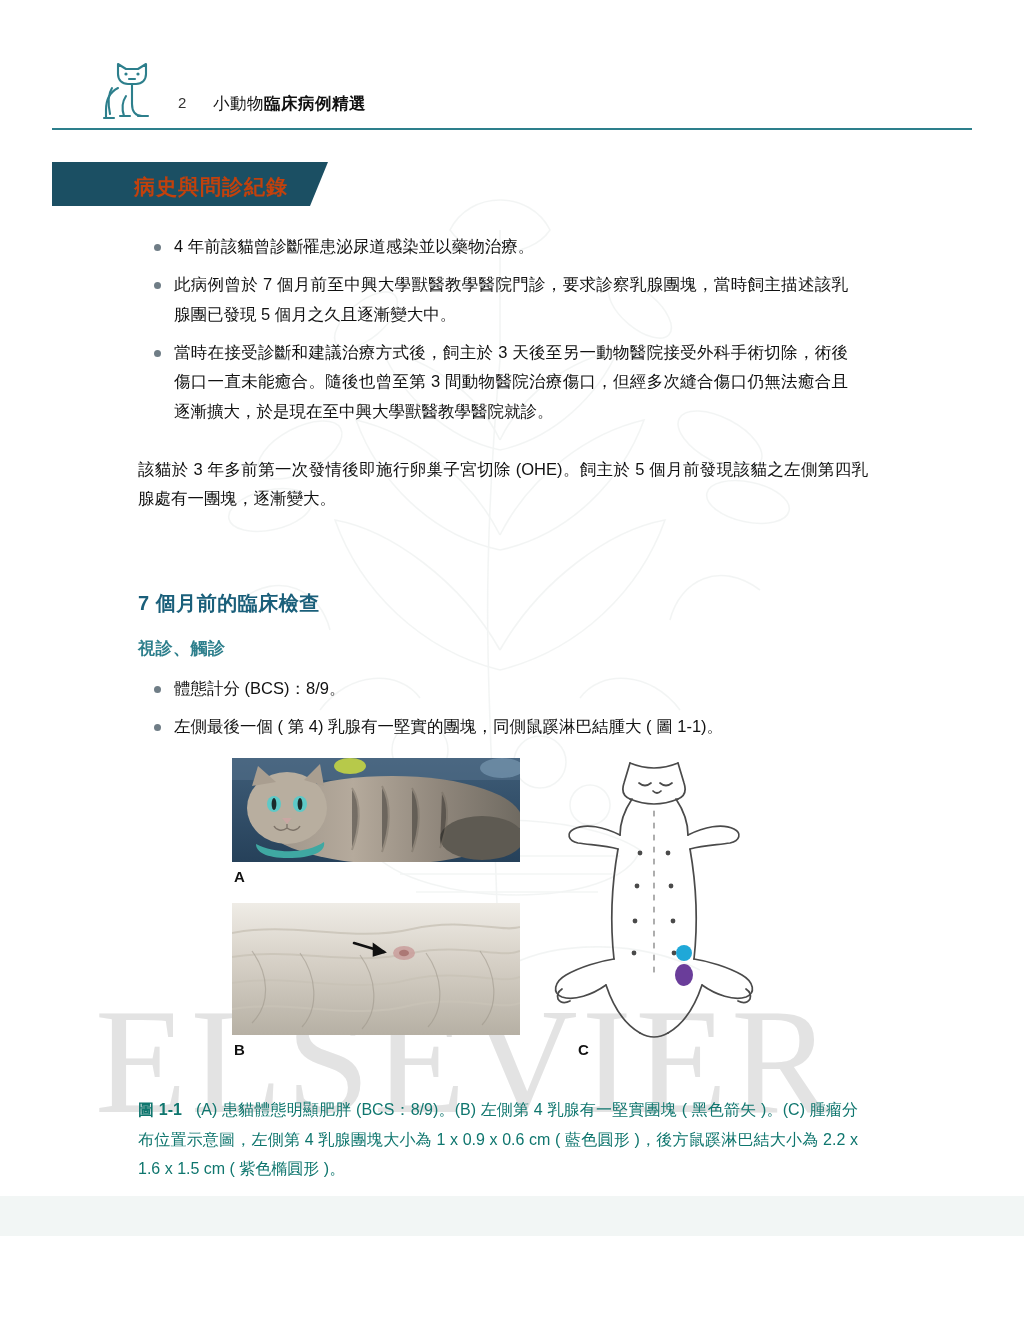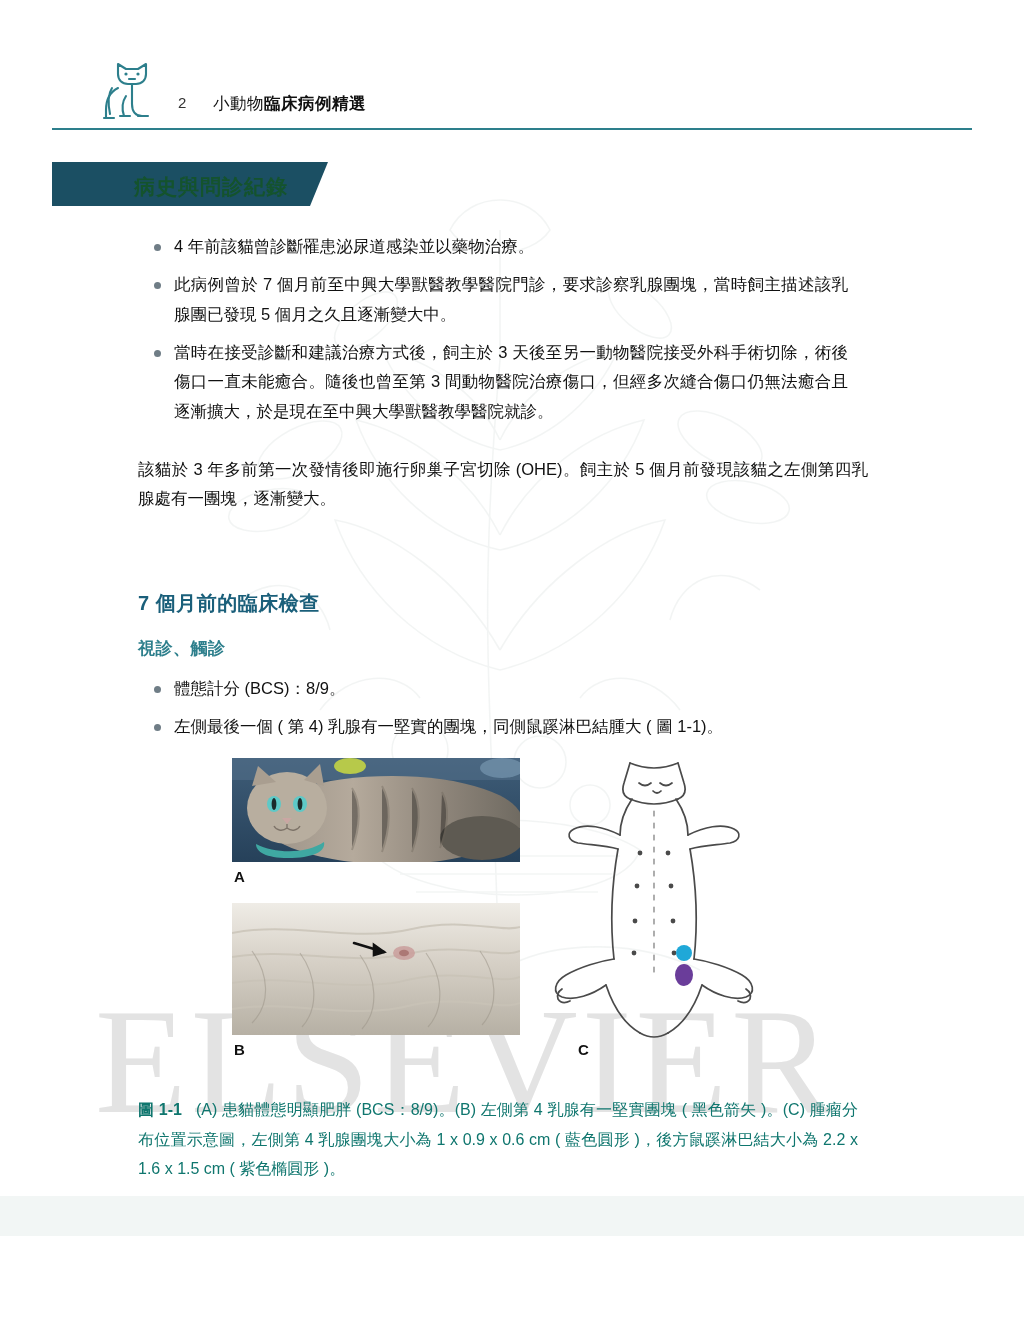--- a/index.html
+++ b/index.html
@@ -95,21 +95,21 @@
   .banner-shape {
     position: absolute;
     inset: 0;
   }
   .banner-text {
     position: absolute;
     left: 82px;
     top: 11px;
     font-size: 21px;
     font-weight: 700;
-    color: #14532d;
+    color: #c2410c;
     letter-spacing: 1px;
   }
   ul.bullets {
     list-style: none;
     margin: 0;
     padding: 0;
   }
   ul.bullets li {
     position: relative;
     padding-left: 26px;

